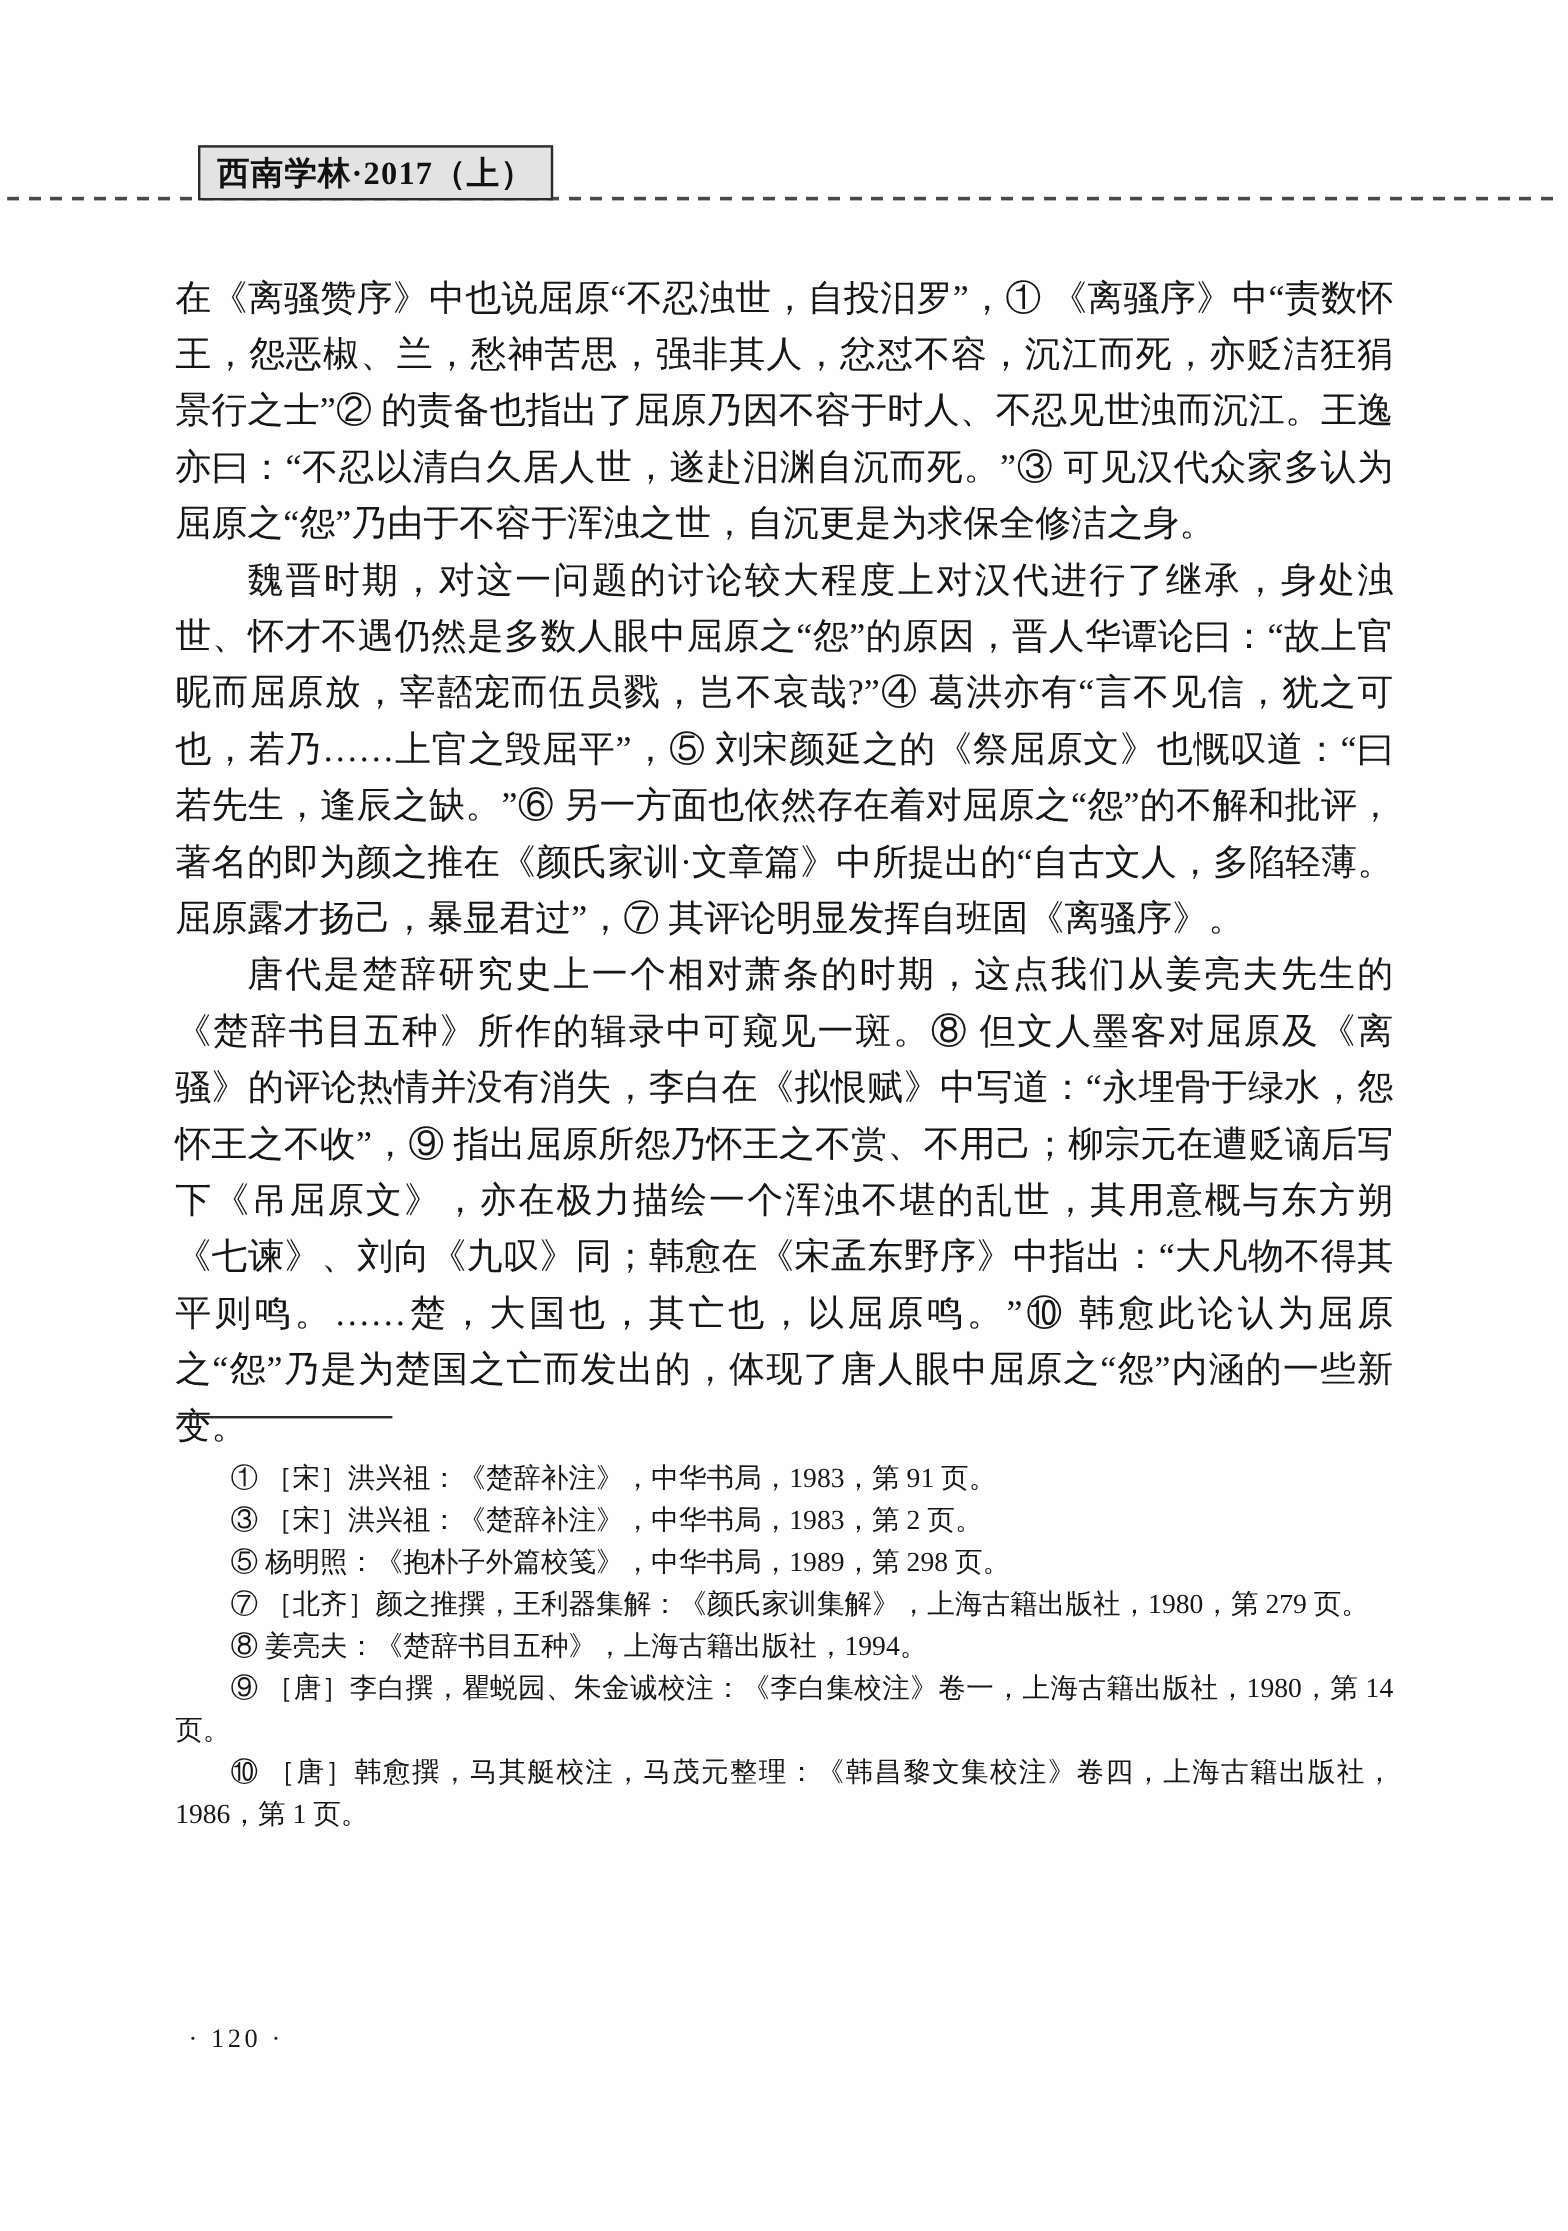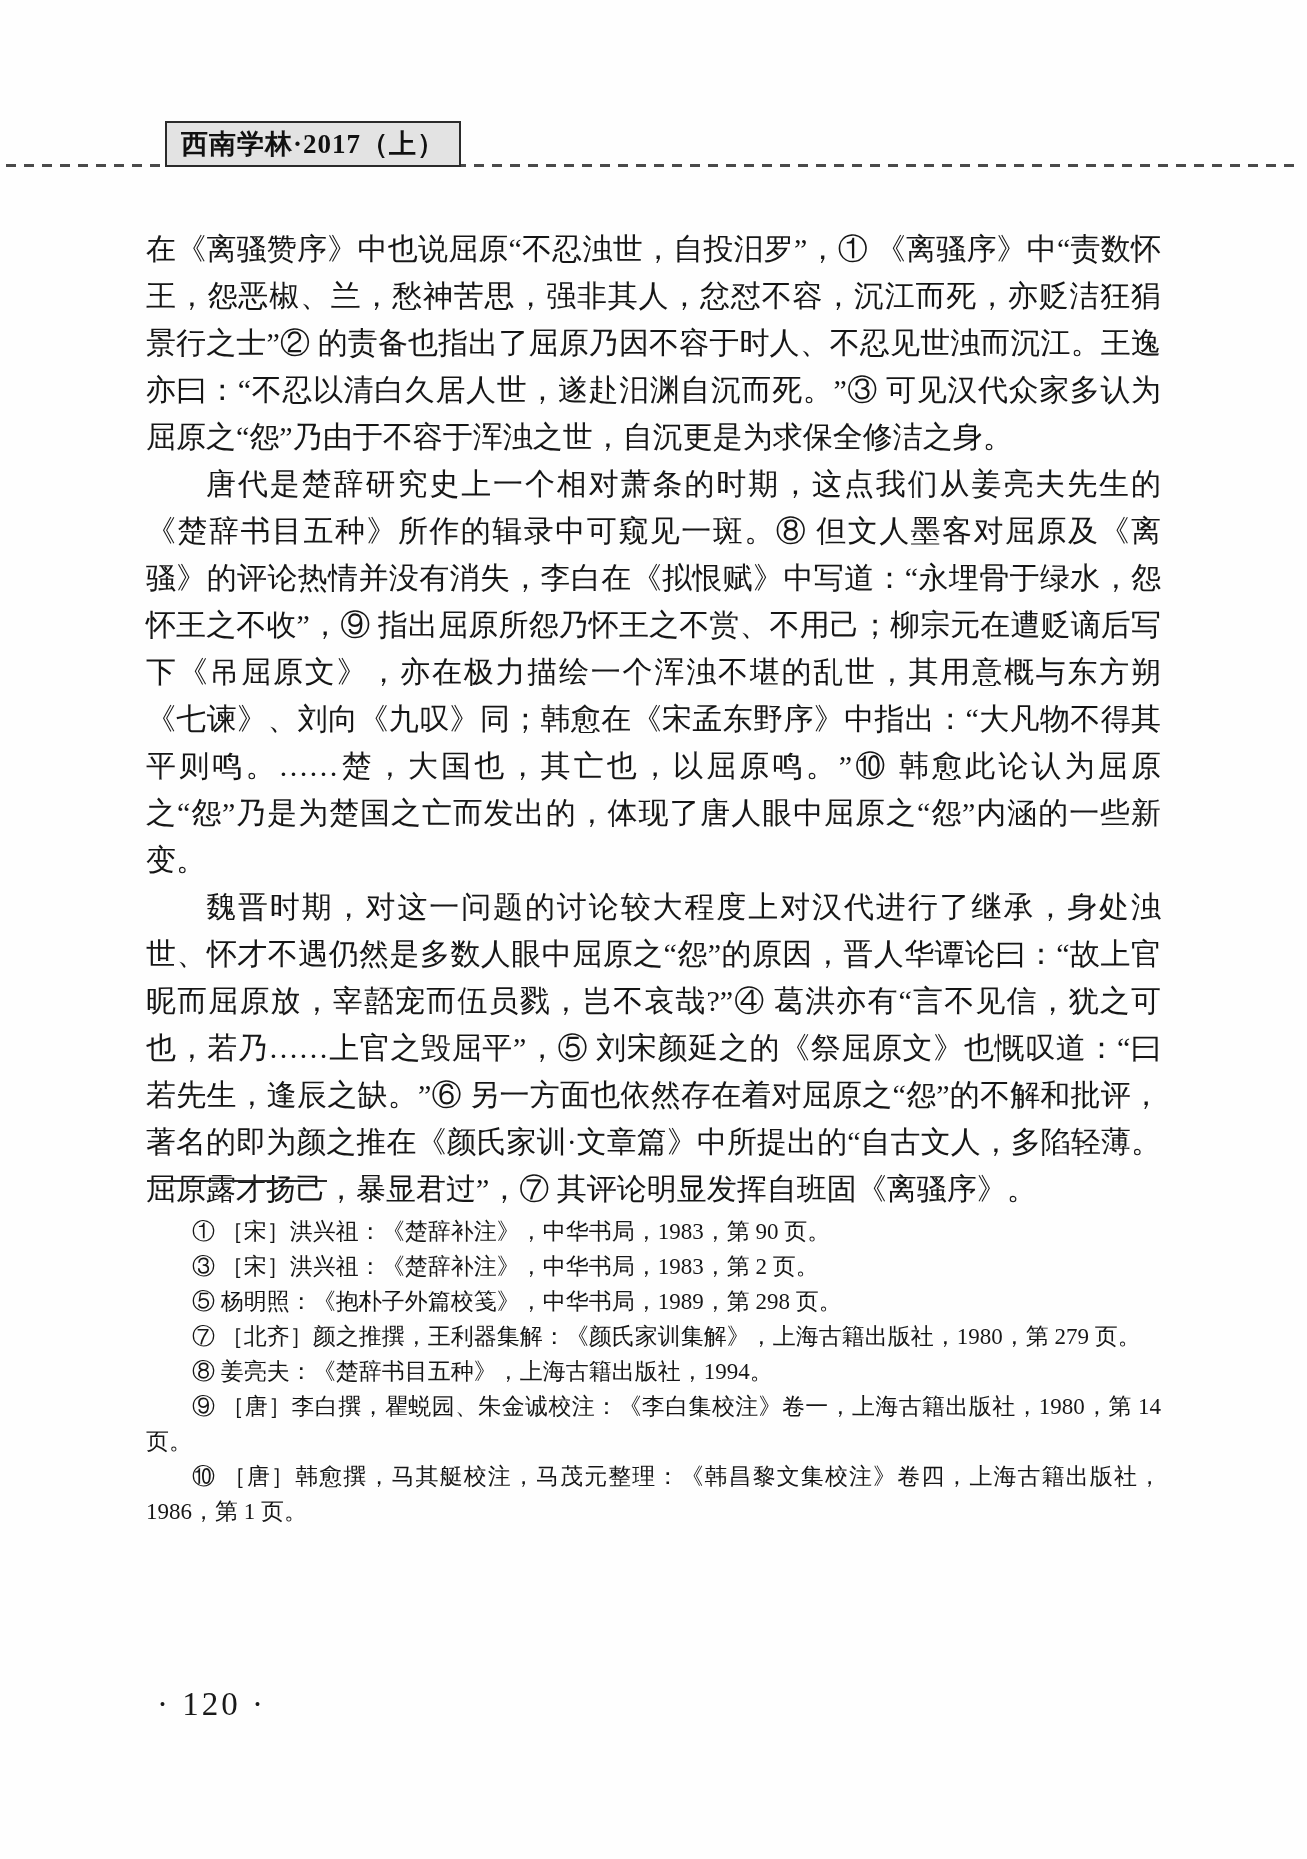--- a/index.html
+++ b/index.html
@@ -40,44 +40,44 @@
     border-top:2px solid #2b2b2b;
   }
   .footnotes{
     position:absolute;left:146px;top:1214px;width:1015px;
     font-size:23px;line-height:35px;
     text-align:justify;
   }
   .footnotes p{margin:0;padding:0;text-indent:2em;}
   .page-number{
     position:absolute;left:157px;top:1686px;
-    font-size:33px;letter-spacing:3px;color:#1a1a1a;
+    font-size:22px;letter-spacing:3px;color:#1a1a1a;
   }
 </style>
 </head>
 <body>
 
 <div class="page">
 
   <div class="header-rule"></div>
 
   <div class="header-badge">
     <span>西南学林·2017（上）</span>
   </div>
 
   <div class="body-text">
     <p>在《离骚赞序》中也说屈原“不忍浊世，自投汨罗”，① 《离骚序》中“责数怀王，怨恶椒、兰，愁神苦思，强非其人，忿怼不容，沉江而死，亦贬洁狂狷景行之士”② 的责备也指出了屈原乃因不容于时人、不忍见世浊而沉江。王逸亦曰：“不忍以清白久居人世，遂赴汨渊自沉而死。”③ 可见汉代众家多认为屈原之“怨”乃由于不容于浑浊之世，自沉更是为求保全修洁之身。</p>
+    <p class="indent">魏晋时期，对这一问题的讨论较大程度上对汉代进行了继承，身处浊世、怀才不遇仍然是多数人眼中屈原之“怨”的原因，晋人华谭论曰：“故上官昵而屈原放，宰嚭宠而伍员戮，岂不哀哉?”④ 葛洪亦有“言不见信，犹之可也，若乃……上官之毁屈平”，⑤ 刘宋颜延之的《祭屈原文》也慨叹道：“曰若先生，逢辰之缺。”⑥ 另一方面也依然存在着对屈原之“怨”的不解和批评，著名的即为颜之推在《颜氏家训·文章篇》中所提出的“自古文人，多陷轻薄。屈原露才扬己，暴显君过”，⑦ 其评论明显发挥自班固《离骚序》。</p>
     <p class="indent">唐代是楚辞研究史上一个相对萧条的时期，这点我们从姜亮夫先生的《楚辞书目五种》所作的辑录中可窥见一斑。⑧ 但文人墨客对屈原及《离骚》的评论热情并没有消失，李白在《拟恨赋》中写道：“永埋骨于绿水，怨怀王之不收”，⑨ 指出屈原所怨乃怀王之不赏、不用己；柳宗元在遭贬谪后写下《吊屈原文》，亦在极力描绘一个浑浊不堪的乱世，其用意概与东方朔《七谏》、刘向《九叹》同；韩愈在《宋孟东野序》中指出：“大凡物不得其平则鸣。……楚，大国也，其亡也，以屈原鸣。”⑩ 韩愈此论认为屈原之“怨”乃是为楚国之亡而发出的，体现了唐人眼中屈原之“怨”内涵的一些新变。</p>
-    <p class="indent">魏晋时期，对这一问题的讨论较大程度上对汉代进行了继承，身处浊世、怀才不遇仍然是多数人眼中屈原之“怨”的原因，晋人华谭论曰：“故上官昵而屈原放，宰嚭宠而伍员戮，岂不哀哉?”④ 葛洪亦有“言不见信，犹之可也，若乃……上官之毁屈平”，⑤ 刘宋颜延之的《祭屈原文》也慨叹道：“曰若先生，逢辰之缺。”⑥ 另一方面也依然存在着对屈原之“怨”的不解和批评，著名的即为颜之推在《颜氏家训·文章篇》中所提出的“自古文人，多陷轻薄。屈原露才扬己，暴显君过”，⑦ 其评论明显发挥自班固《离骚序》。</p>
   </div>
 
   <div class="fn-rule"></div>
 
   <div class="footnotes">
-    <p>① ［宋］洪兴祖：《楚辞补注》，中华书局，1983，第 90 页。</p>
+    <p>① ［宋］洪兴祖：《楚辞补注》，中华书局，1983，第 91 页。</p>
     <p>③ ［宋］洪兴祖：《楚辞补注》，中华书局，1983，第 2 页。</p>
     <p>⑤ 杨明照：《抱朴子外篇校笺》，中华书局，1989，第 298 页。</p>
     <p>⑦ ［北齐］颜之推撰，王利器集解：《颜氏家训集解》，上海古籍出版社，1980，第 279 页。</p>
     <p>⑧ 姜亮夫：《楚辞书目五种》，上海古籍出版社，1994。</p>
     <p>⑨ ［唐］李白撰，瞿蜕园、朱金诚校注：《李白集校注》卷一，上海古籍出版社，1980，第 14 页。</p>
     <p>⑩ ［唐］韩愈撰，马其艇校注，马茂元整理：《韩昌黎文集校注》卷四，上海古籍出版社，1986，第 1 页。</p>
   </div>
 
   <div class="page-number">· 120 ·</div>
 

